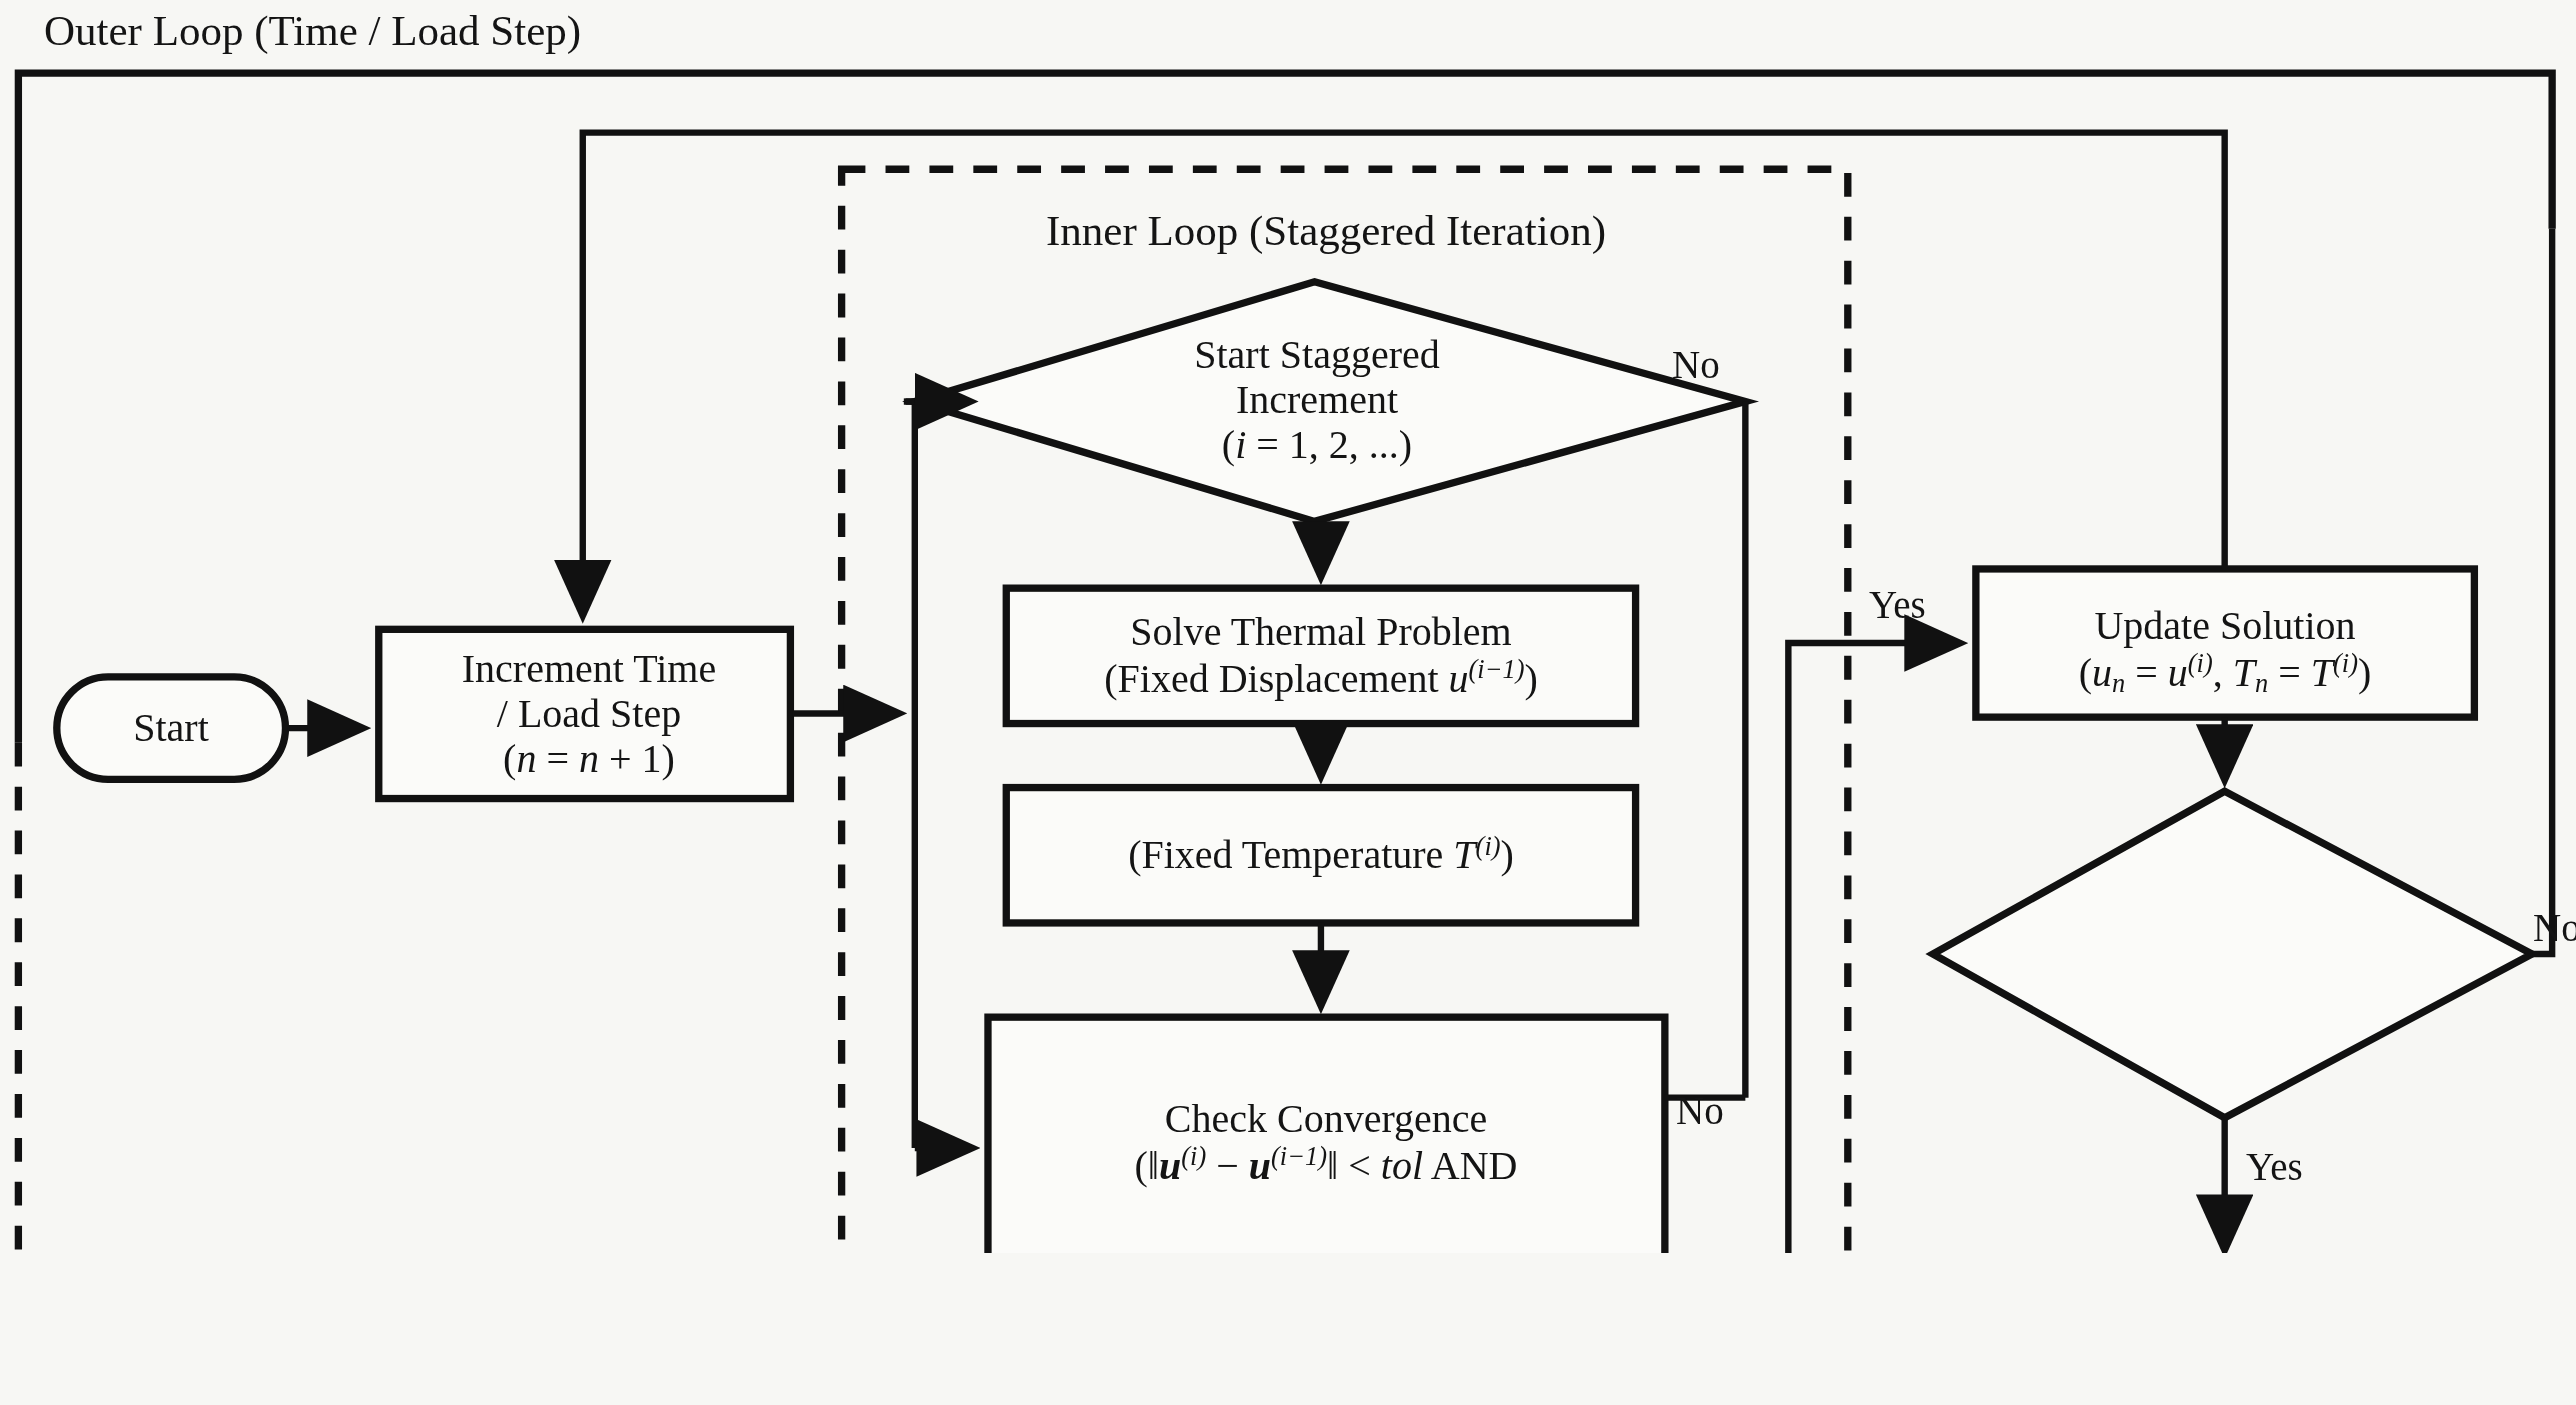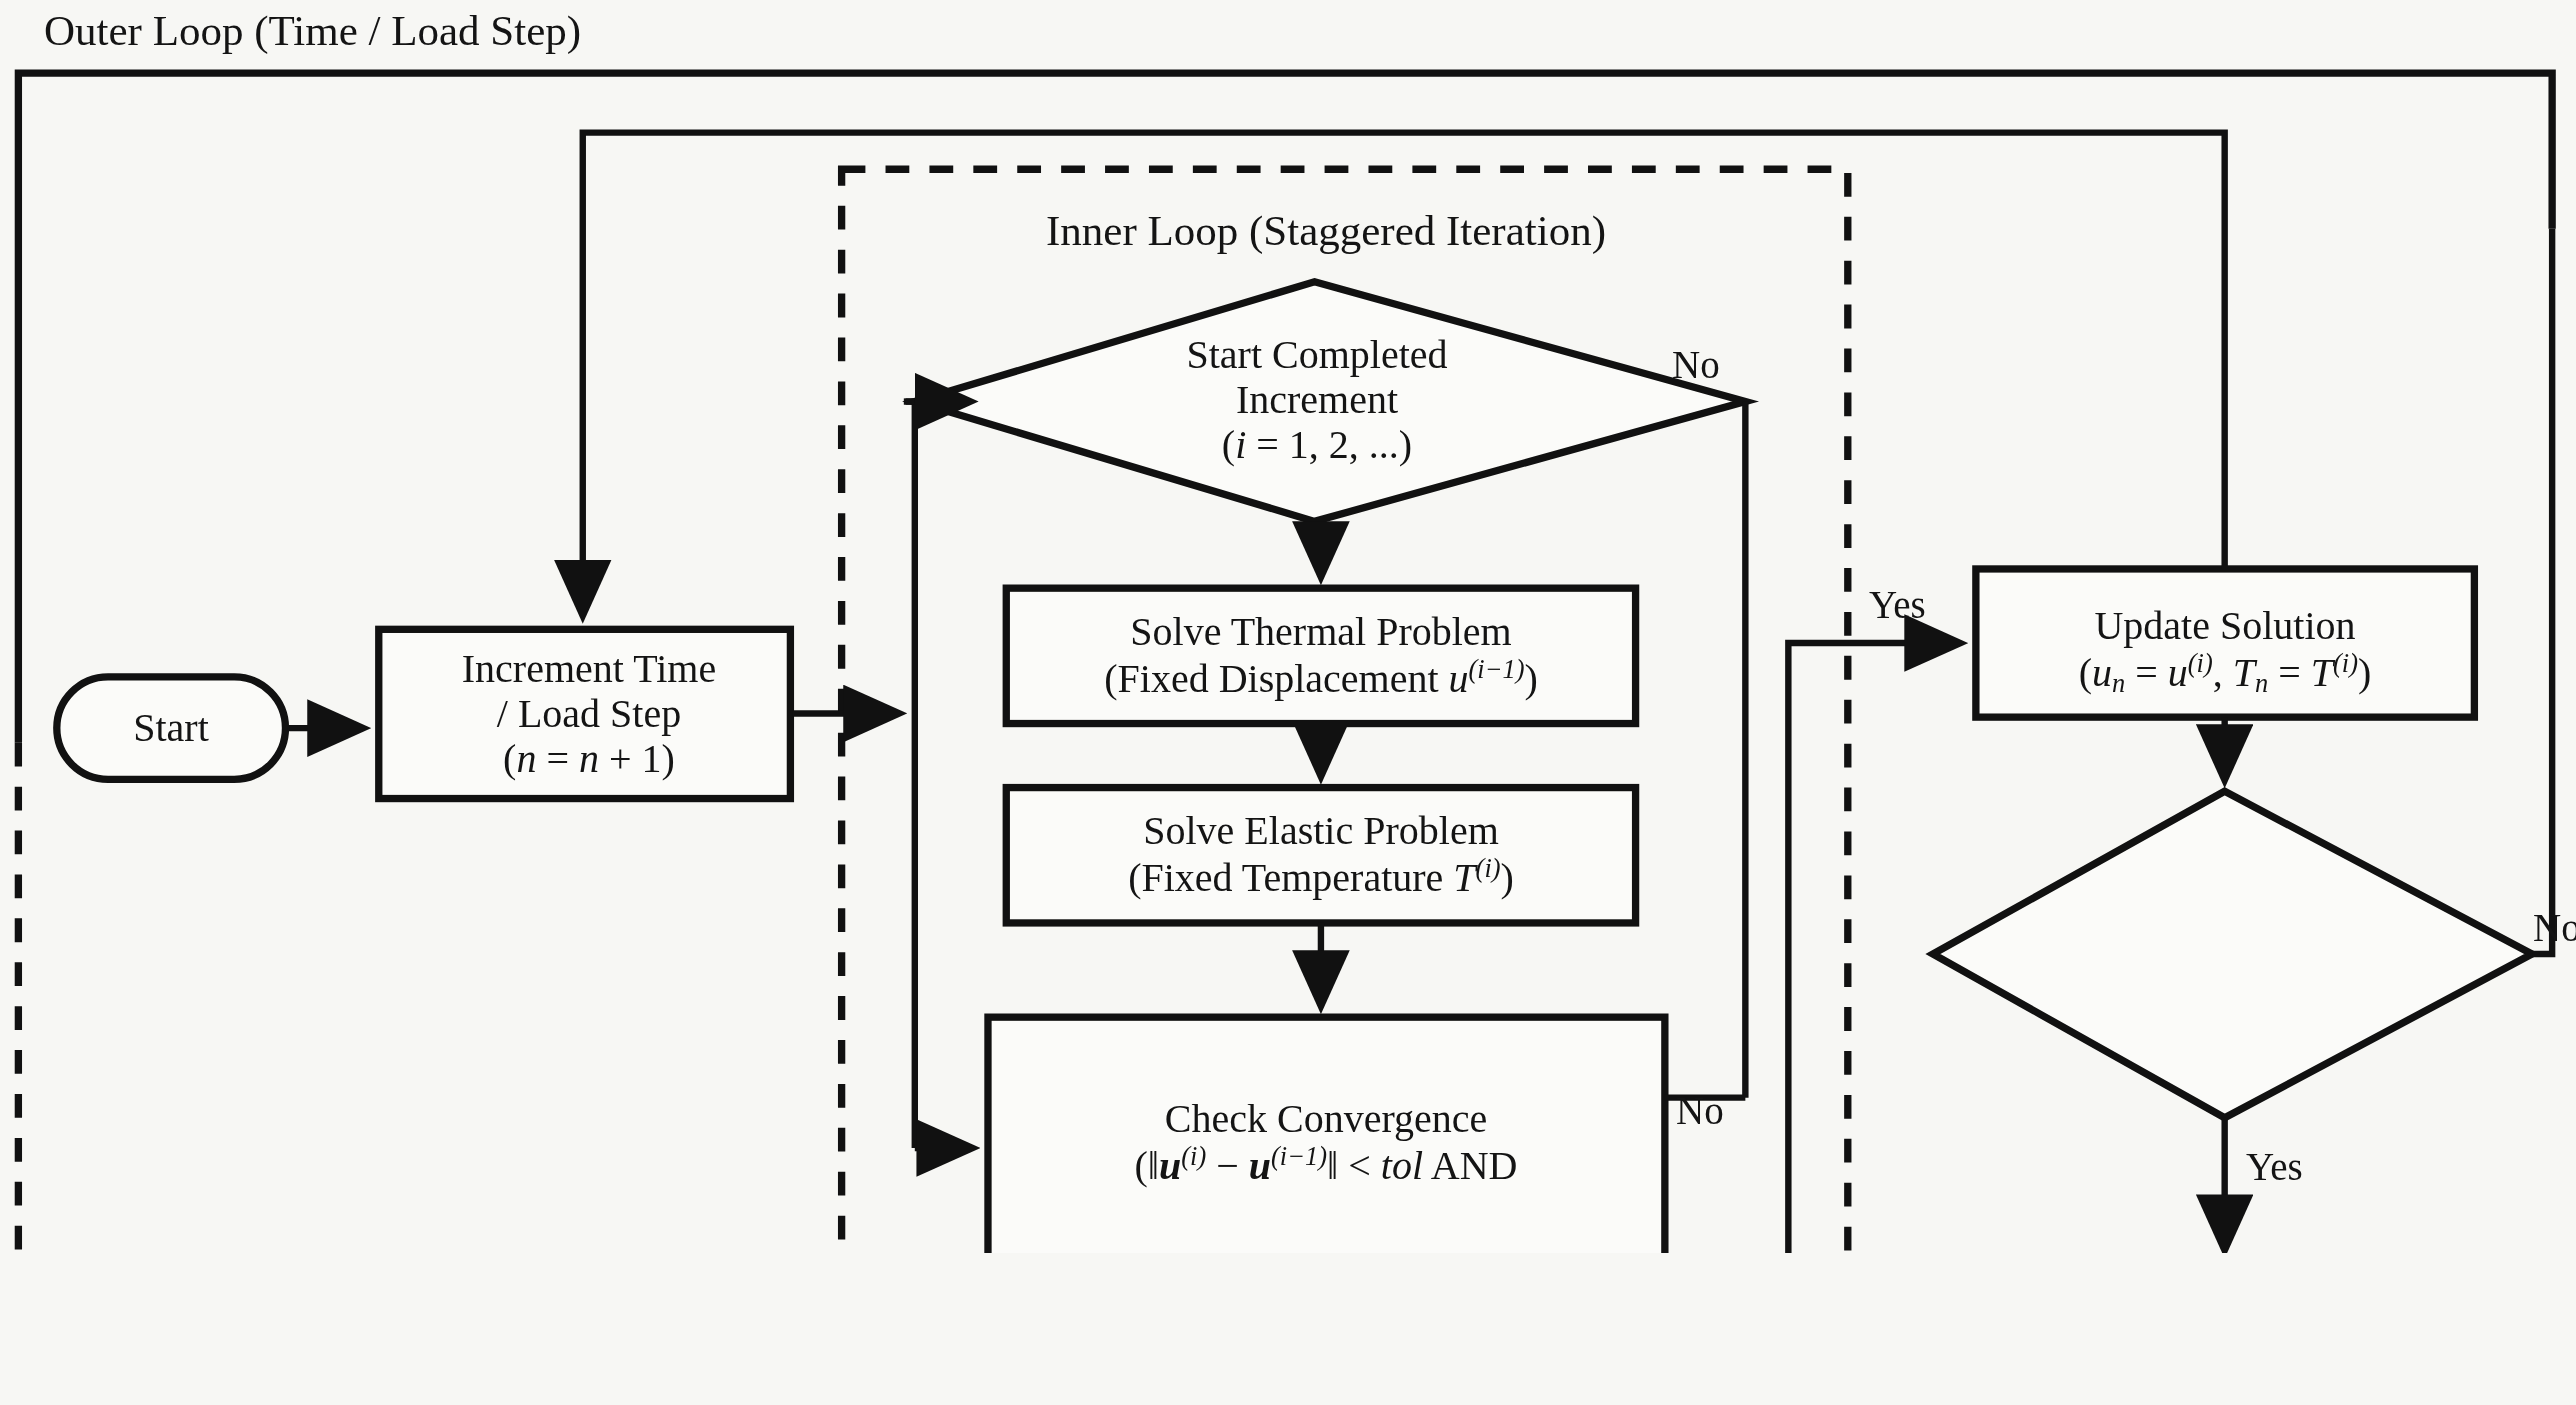--- a/index.html
+++ b/index.html
@@ -119,32 +119,31 @@
 
   <div class="lbl node ctr" style="left:171px; top:728px;">Start</div>
 
   <div class="lbl node ctr" style="left:562px; top:714px;margin-left:27px;">
     <div>Increment Time</div>
     <div>/ Load Step</div>
     <div><span>(</span><span class="it">n</span><span> = </span><span class="it">n</span><span> + 1)</span></div>
   </div>
 
   <div class="lbl node ctr" style="left:1317px; top:400px;">
-    <div>Start Completed</div>
+    <div>Start Staggered</div>
     <div>Increment</div>
     <div><span>(</span><span class="it">i</span><span> = 1, 2, ...)</span></div>
   </div>
 
   <div class="lbl node ctr" style="left:1321px; top:656px;">
     <div>Solve Thermal Problem</div>
     <div><span>(Fixed Displacement </span><span class="it">u</span><sup class="it">(i−1)</sup><span>)</span></div>
   </div>
 
   <div class="lbl node ctr" style="left:1321px; top:855px;">
-    <div>Solve Elastic Problem</div>
     <div><span>(Fixed Temperature </span><span class="it">T</span><sup class="it">(i)</sup><span>)</span></div>
   </div>
 
   <div class="lbl node ctr" style="left:1326px; top:1143px;">
     <div>Check Convergence</div>
     <div><span>(</span><span>‖</span><span class="bd">u</span><sup class="it">(i)</sup><span> − </span><span class="bd">u</span><sup class="it">(i−1)</sup><span>‖</span><span> &lt; </span><span class="it">tol</span><span> AND</span></div>
   </div>
 
   <div class="lbl node ctr" style="left:2225px; top:643px;margin-top:8px;">
     <div>Update Solution</div>

